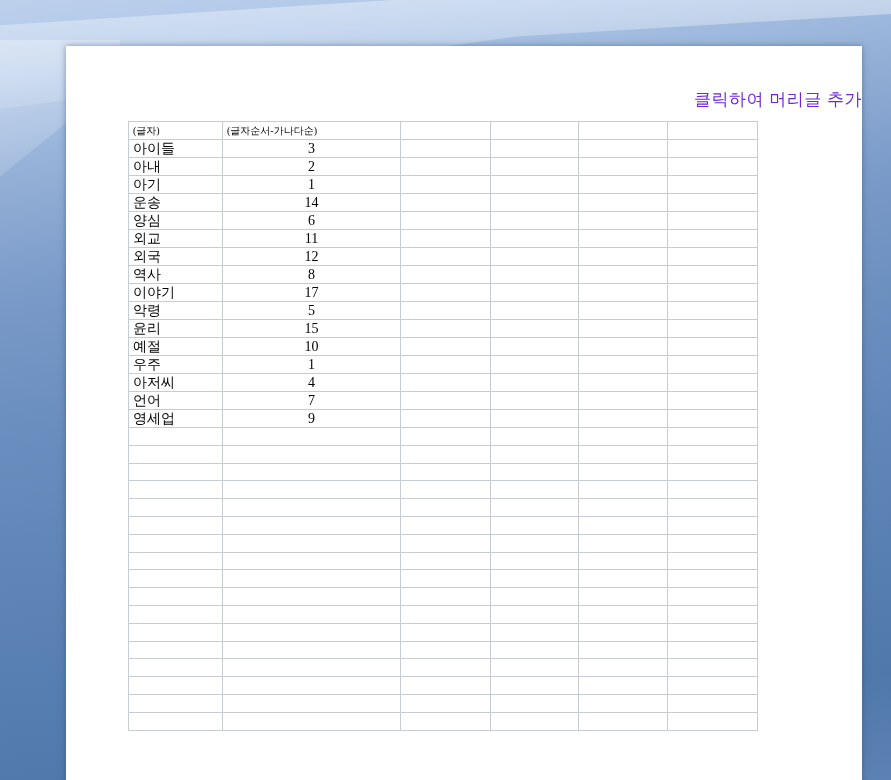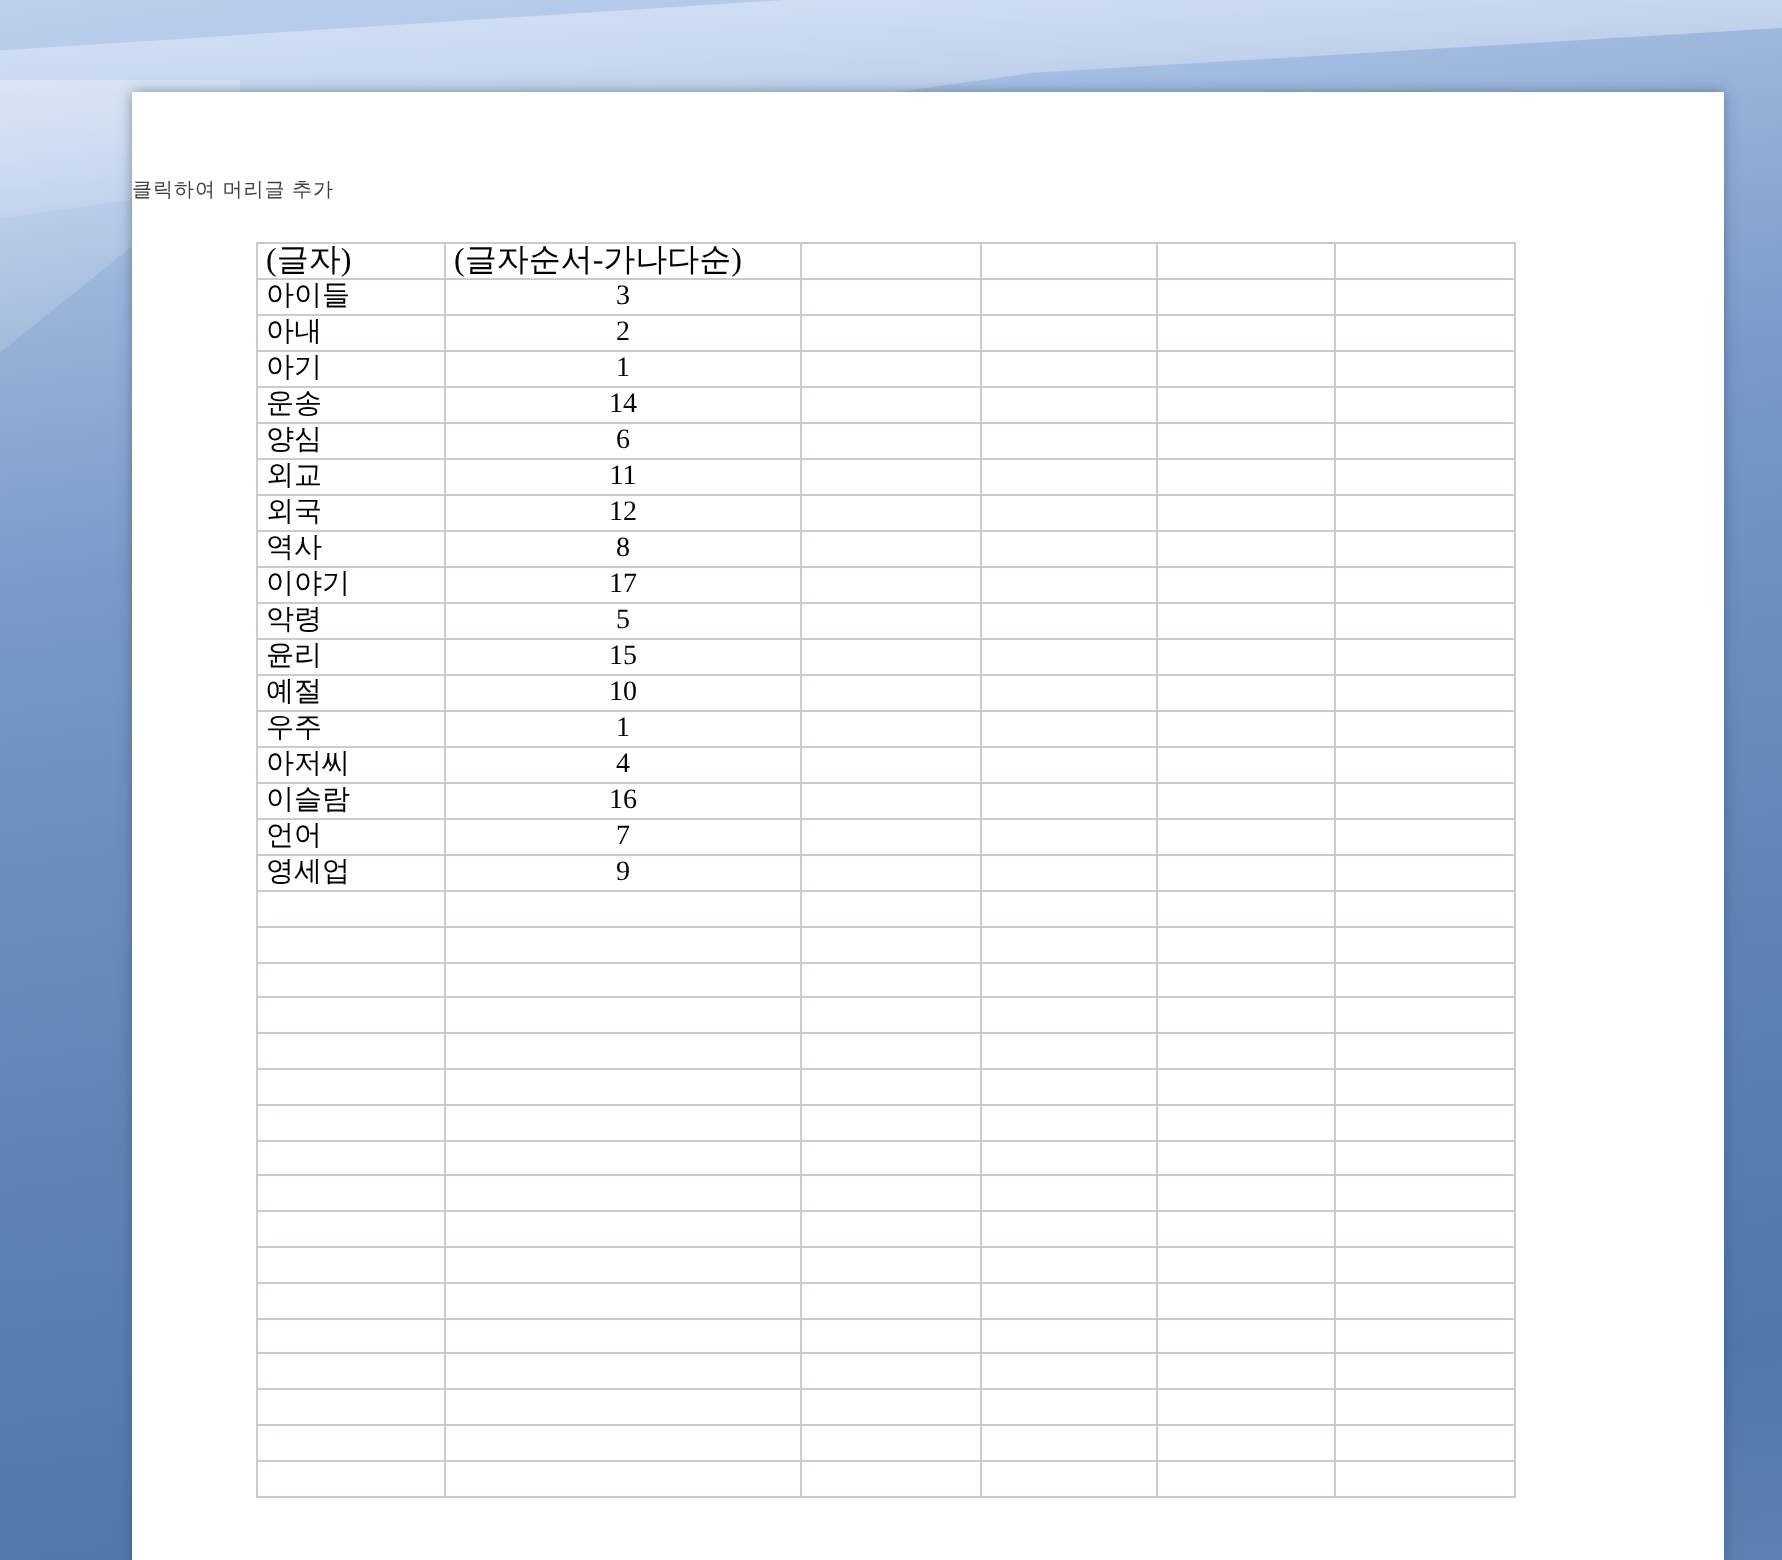--- a/index.html
+++ b/index.html
@@ -27,24 +27,24 @@
   }
   
   .page {
     position: absolute; left: 66px; top: 46px;
     width: 796px; height: 760px;
     background: #ffffff;
     box-shadow: 0 0 6px rgba(55, 78, 110, 0.55);
   }
   .header-placeholder {
     position: absolute; left: 0; top: 42px; width: 100%;
-    text-align: left;
-    font-size: 10px;
+    text-align: right;
+    font-size: 17px;
     letter-spacing: 0.5px;
-    color: #404040;
+    color: #6d28d9;
     cursor: pointer;
   }
   
   .grid-wrap {
     position: absolute; left: 62px; top: 75px;
   }
   table.grid {
     border-collapse: collapse;
     table-layout: fixed;
     width: 629px;
@@ -58,21 +58,21 @@
     padding: 0 0 0 4px;
     white-space: nowrap;
     overflow: hidden;
     line-height: 17px;
   }
   table.grid td.num {
     text-align: center;
     padding: 0;
   }
   table.grid td.hdr {
-    font-size: 16px;
+    font-size: 10px;
     margin-left: 48px;
   }
   col.c1 { width: 94px; }
   col.c2 { width: 178px; }
   col.c3 { width: 90px; }
   col.c4 { width: 88px; }
   col.c5 { width: 89px; }
   col.c6 { width: 90px; }
 </style>
 </head>
@@ -211,28 +211,20 @@
           </tr>
           <tr>
             <td>아저씨</td>
             <td class="num">4</td>
             <td></td>
             <td></td>
             <td></td>
             <td></td>
           </tr>
           <tr>
-            <td>이슬람</td>
-            <td class="num">16</td>
-            <td></td>
-            <td></td>
-            <td></td>
-            <td></td>
-          </tr>
-          <tr>
             <td>언어</td>
             <td class="num">7</td>
             <td></td>
             <td></td>
             <td></td>
             <td></td>
           </tr>
           <tr>
             <td>영세업</td>
             <td class="num">9</td>

